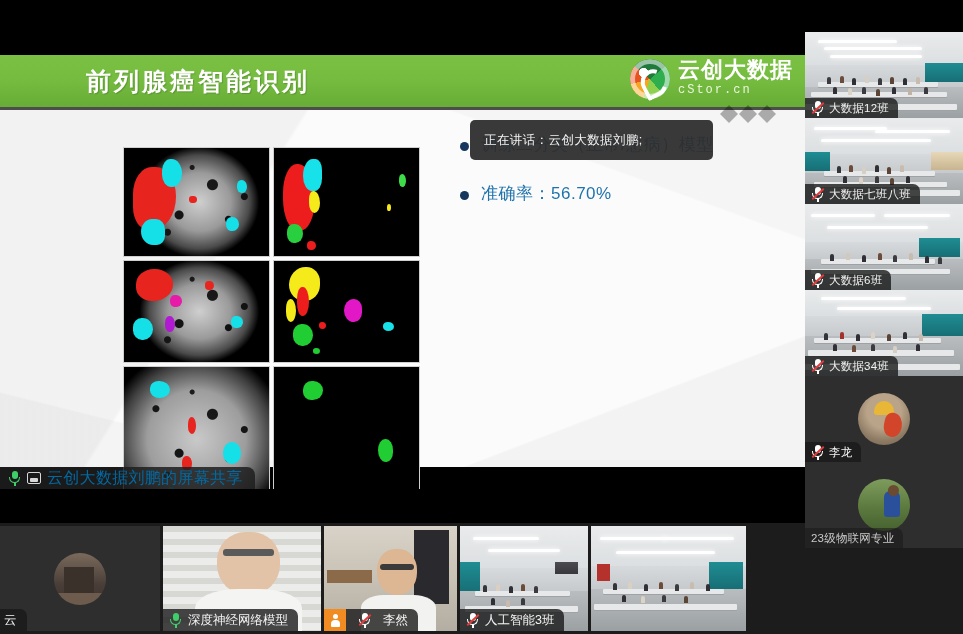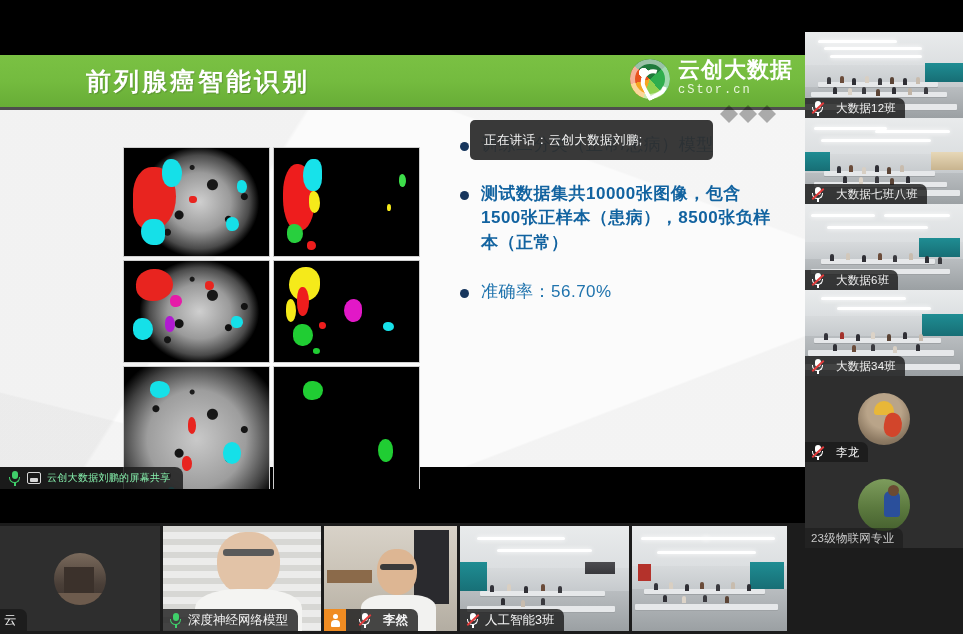--- a/index.html
+++ b/index.html
@@ -115,21 +115,21 @@
     display: flex; align-items: center; padding-left: 14px;
     color: #f2f2f2; font-size: 12.5px; letter-spacing: .4px; z-index: 6;
   }
 
   
   .share-label {
     position: absolute; left: 0; bottom: 0; height: 22px;
     background: rgba(30,30,30,0.86); border-top-right-radius: 8px;
     display: flex; align-items: center; gap: 6px; padding: 0 12px 0 8px; z-index: 7;
   }
-  .share-label .name { color: #86efac; font-size: 10px; letter-spacing: .3px; }
+  .share-label .name { color: #0369a1; font-size: 16px; letter-spacing: .3px; }
 
   
   .ic { display: inline-block; flex: 0 0 auto; }
   .mic { width: 13px; height: 15px; position: relative; }
   .mic .cap { position: absolute; left: 3.5px; top: 0; width: 6px; height: 8px; border-radius: 3px; background: currentColor; }
   .mic .arc { position: absolute; left: 1px; top: 6px; width: 11px; height: 6px;
               border: 1.5px solid currentColor; border-top: none; border-radius: 0 0 7px 7px; }
   .mic .stem { position: absolute; left: 6px; top: 11.5px; width: 1.5px; height: 3.5px; background: currentColor; }
   .mic.muted .slash {
     position: absolute; left: -1px; top: 6.5px; width: 16px; height: 2px; background: #e23b3b;
@@ -151,21 +151,21 @@
   .right-strip {
     position: absolute; right: 0; top: 32px; width: 158px; height: 602px;
     background: #1c1c1c; display: flex; flex-direction: column;
   }
   .tile { position: relative; width: 158px; overflow: hidden; background: #000; }
   .tile.cam { height: 86px; }
   .tile.avatarTile { height: 86px; background: #2e2e2e; display:flex; align-items:center; justify-content:center; }
   .tile-label {
     position: absolute; left: 0; bottom: 0; height: 20px; max-width: 150px;
     background: rgba(25,25,25,0.80); border-top-right-radius: 7px;
-    display: flex; align-items: center; gap: 12px; padding: 0 9px 0 6px; margin-top: 41px;
+    display: flex; align-items: center; gap: 5px; padding: 0 9px 0 6px; margin-top: 41px;
   }
   .tile-label .nm { color: #f2f2f2; font-size: 11.5px; white-space: nowrap; letter-spacing: .2px; }
   .tile-label.dim { background: rgba(25,25,25,0.55); justify-content: center; }
   .tile-label.dim .nm { color: #c9c9c9; }
 
   
   .classroom { position: absolute; inset: 0; overflow: hidden; }
   .cr-ceiling { position:absolute; left:0; top:0; width:100%; height:38%;
                 background: linear-gradient(180deg, #e9ebec 0%, #dcdfe1 100%); }
   .cr-lamp { position:absolute; height:3px; background:#ffffff; box-shadow: 0 0 5px #fff; border-radius:2px; }
@@ -202,22 +202,22 @@
                       background:#6d5b4d; }
 
   
   .bottom-strip {
     position: absolute; left: 0; bottom: 0; width: 805px; height: 111px;
     background: #1c1c1c; display: flex; gap: 3px; padding: 3px 0 3px 0;
   }
   .btile { position: relative; height: 105px; overflow: hidden; background: #000; }
   .btile.w1 { width: 160px; background: #2e2e2e; display:flex; align-items:center; justify-content:center; }
   .btile.w2 { width: 158px; }
-  .btile.w3 { width: 133px; font-weight: bold; }
-  .btile.w4 { width: 169px; padding-left: 23px; }
+  .btile.w3 { width: 133px; }
+  .btile.w4 { width: 128px; padding-left: 23px; }
   .btile.w5 { width: 155px; }
   .btile.active { box-shadow: inset 0 0 0 3px #2ecc5a; }
   .btile-label {
     position: absolute; left: 0; bottom: 0; height: 22px;
     background: rgba(25,25,25,0.80); border-top-right-radius: 7px;
     display: flex; align-items: center; gap: 6px; padding: 0 10px 0 6px;
   }
   .btile-label.host { padding-left: 0; }
   .btile-label .nm { color: #f4f4f4; font-size: 12.5px; white-space: nowrap; }
   .btile-label.clip { left: -18px; padding-left: 22px; }
@@ -316,24 +316,20 @@
             <div class="blob" style="left:72%;top:52%;width:10%;height:16%;background:#20cd33;border-radius:50% 50% 45% 55%;"></div>
           </div>
         </div>
 
       </div>
 
       <div class="bullets">
         <div class="bullet">
           <span class="bullet-dot"></span>
           <span class="bullet-text">训练二分类（正常/患病）模型</span>
-        </div>
-        <div class="bullet strong">
-          <span class="bullet-dot"></span>
-          <span class="bullet-text">测试数据集共10000张图像，包含1500张正样本（患病），8500张负样本（正常）</span>
         </div>
         <div class="bullet">
           <span class="bullet-dot"></span>
           <span class="bullet-text">准确率：56.70%</span>
         </div>
       </div>
 
     </div>
 
     <div class="speaking-toast">

